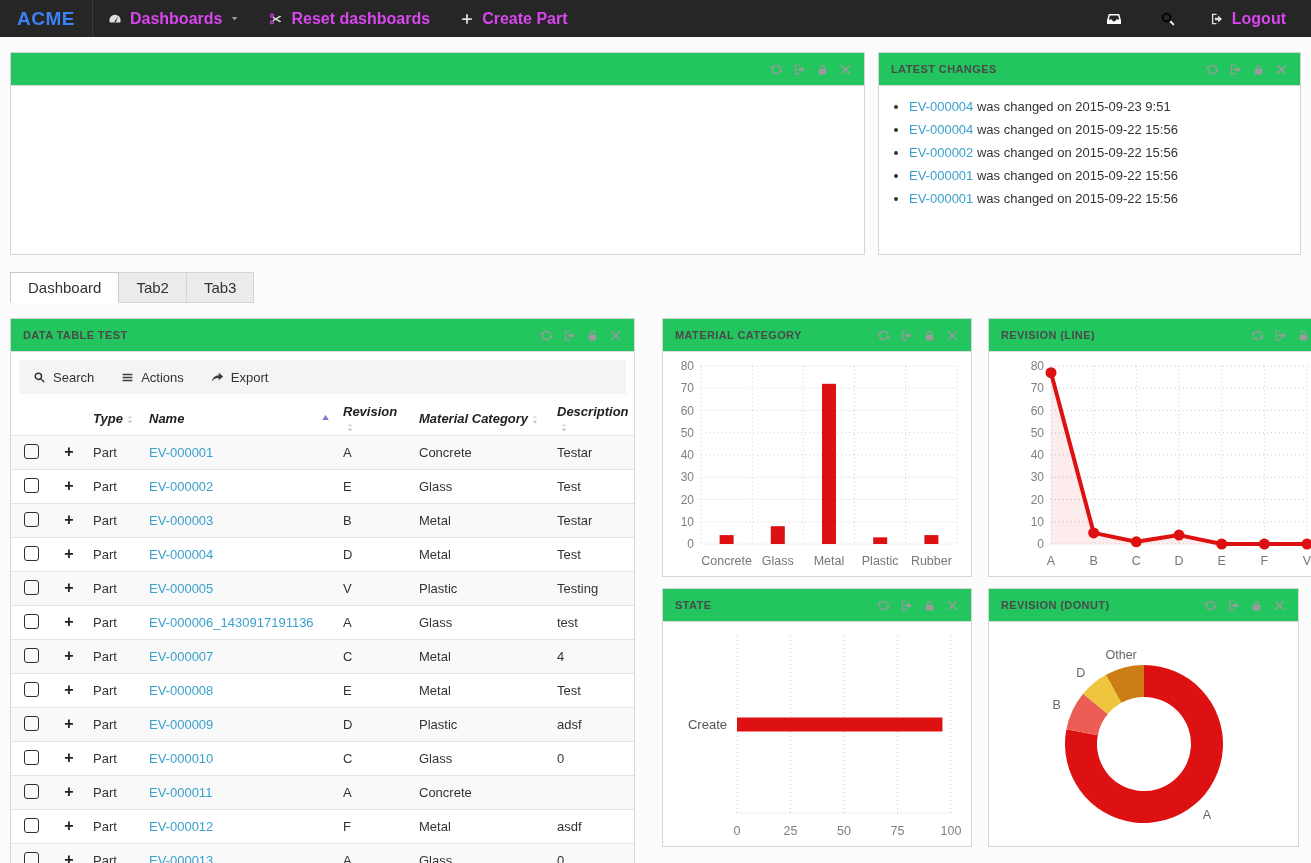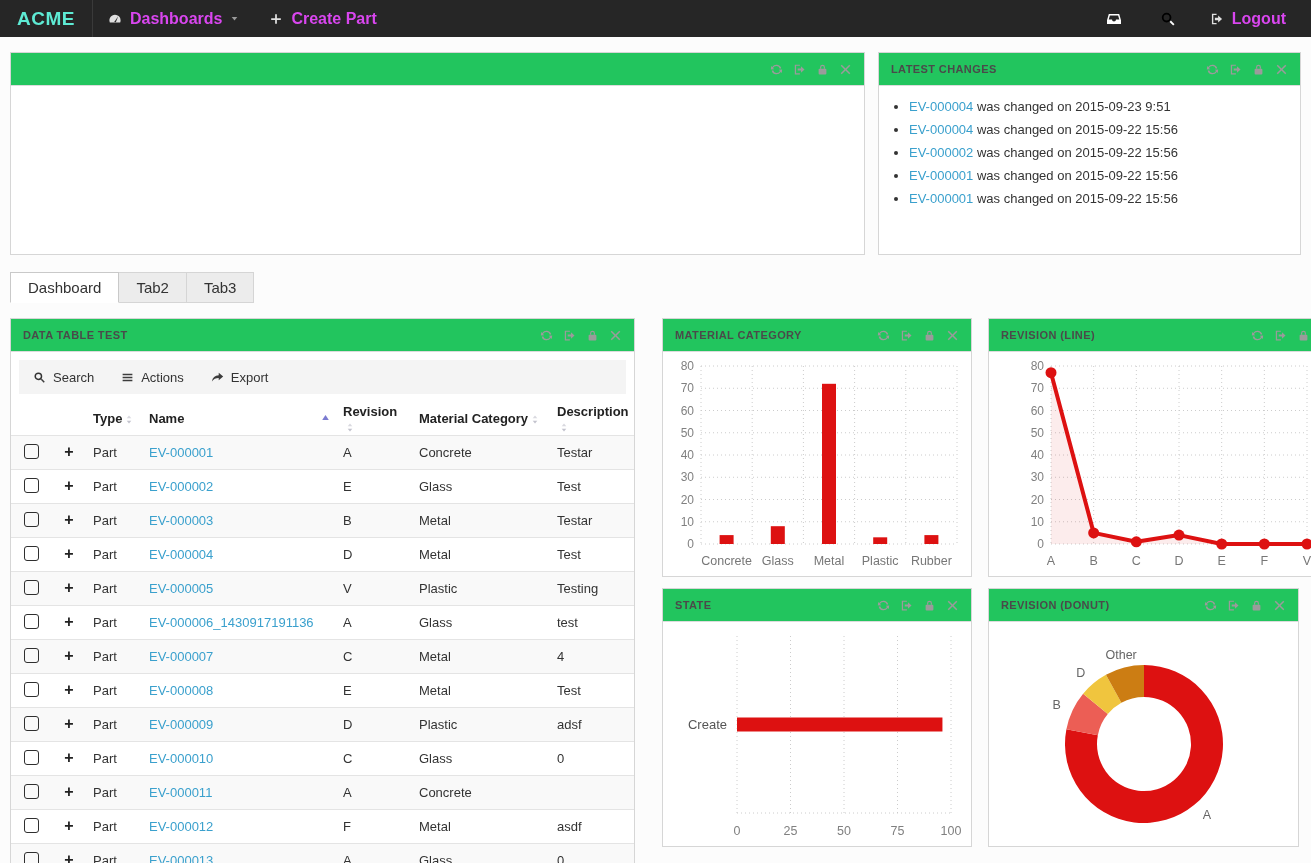--- a/index.html
+++ b/index.html
@@ -1,20 +1,20 @@
 <!DOCTYPE html>
 <html><head>
 <meta charset="utf-8">
 <style>
   html,body{margin:0;padding:0;}
   .screen{position:relative;width:1311px;height:863px;overflow:hidden;background:#fcfcfc;
           font-family:"Liberation Sans",sans-serif;-webkit-font-smoothing:antialiased;}
   
   .navbar{position:absolute;top:0;left:0;right:0;height:37px;background:#262626;display:flex;align-items:center;z-index:5;}
-  .brand{font-size:19px;font-weight:bold;color:#5eead4;letter-spacing:.5px;height:37px;display:flex;align-items:center;
+  .brand{font-size:19px;font-weight:bold;color:#3b82f6;letter-spacing:.5px;height:37px;display:flex;align-items:center;
          padding:0 17px;border-right:1px solid #3a3a3a;cursor:pointer;}
   .nav-item{display:flex;align-items:center;gap:8px;padding:0 15px;font-size:16px;font-weight:bold;color:#d946ef;cursor:pointer;height:37px;}
   .nav-item .ic svg{width:14px;height:14px;fill:#e0e0e0;display:block;}
   .nav-item .caret svg{width:9px;height:9px;fill:#9a9a9a;display:block;}
   .nav-right{margin-left:auto;display:flex;align-items:center;height:37px;padding-right:10px;}
   .nav-iconbtn{padding:0 19px;height:37px;display:flex;align-items:center;cursor:pointer;}
   .nav-iconbtn svg{width:16px;height:16px;fill:#fff;display:block;}
   
   .panel{position:absolute;background:#fff;border:1px solid #d6d6d6;box-sizing:border-box;}
   .panel-h{height:32px;background:#22c55e;border-bottom:1px solid #dcdcdc;display:flex;align-items:center;padding:0 12px;}
@@ -33,21 +33,21 @@
   .tabs{position:absolute;left:10px;top:272px;display:flex;z-index:2;}
   .tab{height:31px;display:flex;align-items:center;padding:0 17px;font-size:15px;color:#333;
        background:#ececec;border:1px solid #d5d5d5;cursor:pointer;box-sizing:border-box;}
   .tab.active{background:#fff;border-color:#c9c9c9;border-bottom-color:#fff;}
   .tab + .tab{border-left:none;}
   
   .tb{margin:8px;background:#f4f4f4;height:34px;display:flex;align-items:center;padding:0 14px;gap:27px;}
   .tb-item{display:flex;align-items:center;gap:7px;font-size:13px;color:#333;cursor:pointer;}
   .tb-item svg{width:13px;height:13px;fill:#3c3c3c;display:block;}
   table.tbl{width:100%;border-collapse:collapse;font-size:13px;color:#333;table-layout:fixed;}
-  .tbl th{font-weight:bold;text-align:left;padding:0 6px;height:33px;font-size:13px;color:#222;}
+  .tbl th{font-weight:bold;text-align:left;padding:0 6px;height:33px;font-size:13px;color:#222;font-style:italic;}
   .tbl td{padding:0 6px;height:33px;border-top:1px solid #e4e4e4;}
   .tbl tbody tr:nth-child(odd){background:#f9f9f9;}
   .col-c{text-align:center;}
   .cb{display:inline-block;width:13px;height:13px;border:1.5px solid #2f2f2f;border-radius:3px;cursor:pointer;}
   .plus{font-weight:bold;font-size:16px;color:#222;cursor:pointer;line-height:13px;}
   .sort-ic{display:inline-block;margin-left:2px;}
   .sort-ic svg{width:10px;height:11px;fill:#b9b9c4;vertical-align:-2px;}
   .sort-active{float:right;margin-top:2px;}
   .sort-active svg{width:11px;height:11px;fill:#7b7bd0;display:block;}
 </style>
@@ -64,20 +64,31 @@
             <path d="M8 3.1a6.4 6.4 0 0 1 6.4 6.4c0 .9-.2 1.8-.5 2.5H2.1a6.4 6.4 0 0 1 5.9-8.9z"></path>
             <path d="M7.1 11.3 11.7 4.8 8.9 11.6z" fill="#262626"></path>
           </svg>
         </span>
       <span>Dashboards</span>
       <span class="caret">
           <svg viewBox="0 0 16 16">
             <path d="M3 5.5h10L8 11.5z"></path>
           </svg>
         </span>
+    </span>
+    <span class="nav-item">
+      <span class="ic">
+          <svg viewBox="0 0 16 16">
+            <circle cx="3.4" cy="4.2" r="1.7" fill="none" stroke="currentColor" stroke-width="1.3"></circle>
+            <circle cx="3.4" cy="11.8" r="1.7" fill="none" stroke="currentColor" stroke-width="1.3"></circle>
+            <path d="M4.8 5.4 14.2 10.9l-2 .9L4.4 6.9z"></path>
+            <path d="M4.8 10.6 14.2 5.1l-2-.9L4.4 9.1z"></path>
+          </svg>
+        </span>
+      <span>Reset dashboards</span>
     </span>
     <span class="nav-item">
       <span class="ic">
           <svg viewBox="0 0 16 16">
             <path d="M7 2.5h2V7h4.5v2H9v4.5H7V9H2.5V7H7z"></path>
           </svg>
         </span>
       <span>Create Part</span>
     </span>
     <span class="nav-right">

